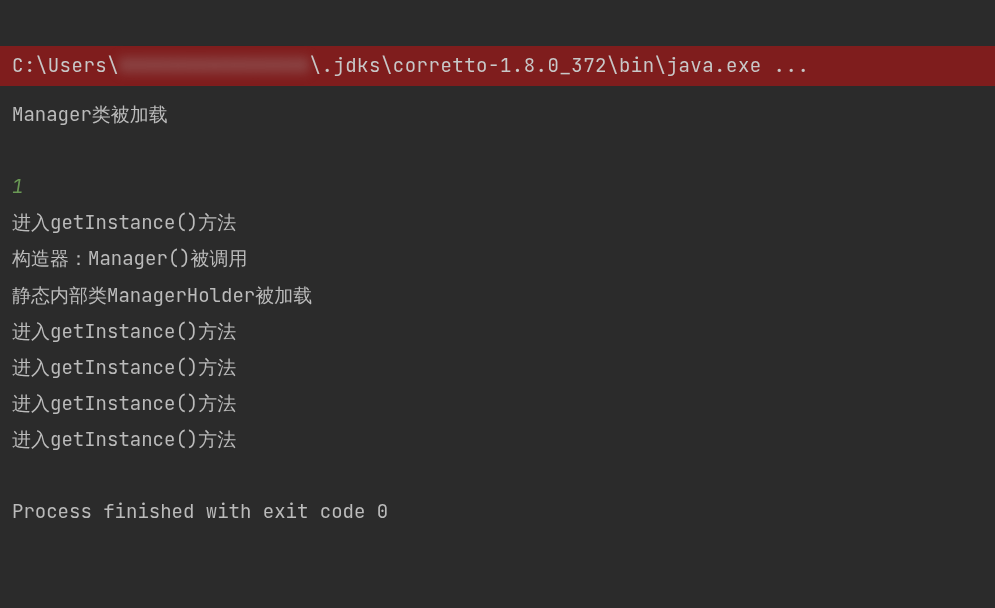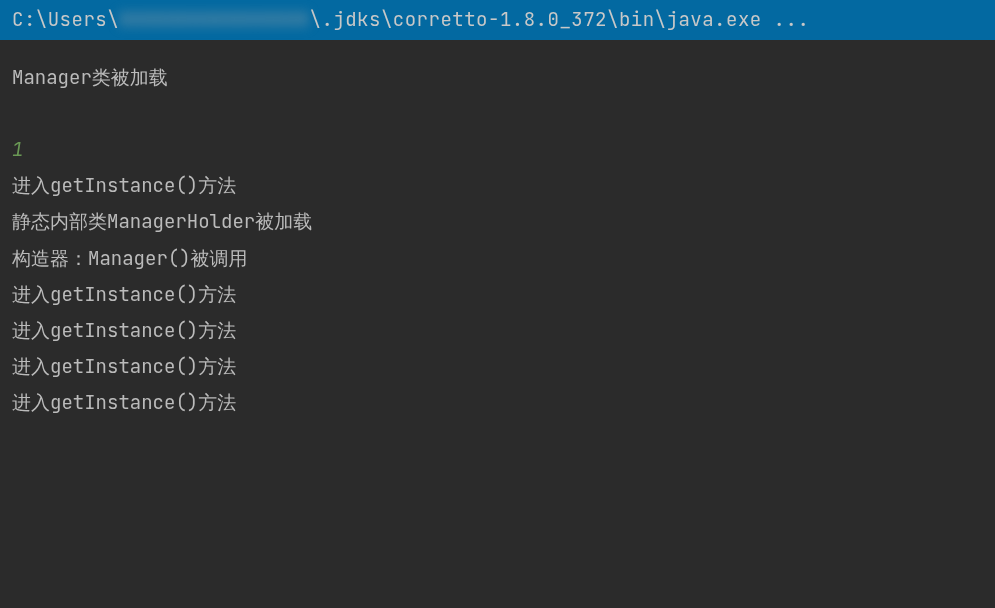--- a/index.html
+++ b/index.html
@@ -11,34 +11,35 @@
       background-color: #2b2b2b;
       color: #bbbbbb;
       font-family: "JetBrains Mono", "Consolas", "Courier New", monospace;
       font-size: 19px;
       line-height: 1.9;
       width: 995px;
       height: 608px;
       overflow: hidden;
     }
     .header-line {
-      background-color: #0369a1;
+      background-color: #7f1d1d;
       color: #c8c8c8;
       padding: 2px 12px;
       font-size: 19px;
       letter-spacing: 0.5px;
+      margin-top: 46px;
     }
     .censored {
       display: inline-block;
       filter: blur(6px);
       -webkit-filter: blur(6px);
       color: #aaaaaa;
     }
     .console-body {
-      padding: 20px 12px;
+      padding: 11px 12px;
     }
     .line {
       min-height: 1.9em;
       white-space: pre;
     }
     .user-input {
       color: #6a9955;
       font-style: italic;
     }
     .blank-line {
@@ -50,20 +51,21 @@
 
 <div class="header-line">
   <span>C:\Users\</span><span class="censored">XXXXXXXXXXXXXXXX</span><span>\.jdks\corretto-1.8.0_372\bin\java.exe ...</span>
 </div>
 
 <div class="console-body">
   <div class="line">Manager类被加载</div>
   <div class="blank-line"></div>
   <div class="line user-input">1</div>
   <div class="line">进入getInstance()方法</div>
+  <div class="line">构造器：Manager()被调用</div>
   <div class="line">静态内部类ManagerHolder被加载</div>
-  <div class="line">构造器：Manager()被调用</div>
   <div class="line">进入getInstance()方法</div>
   <div class="line">进入getInstance()方法</div>
   <div class="line">进入getInstance()方法</div>
   <div class="line">进入getInstance()方法</div>
   <div class="blank-line"></div>
+  <div class="line">Process finished with exit code 0</div>
 </div>
 
 </body></html>

